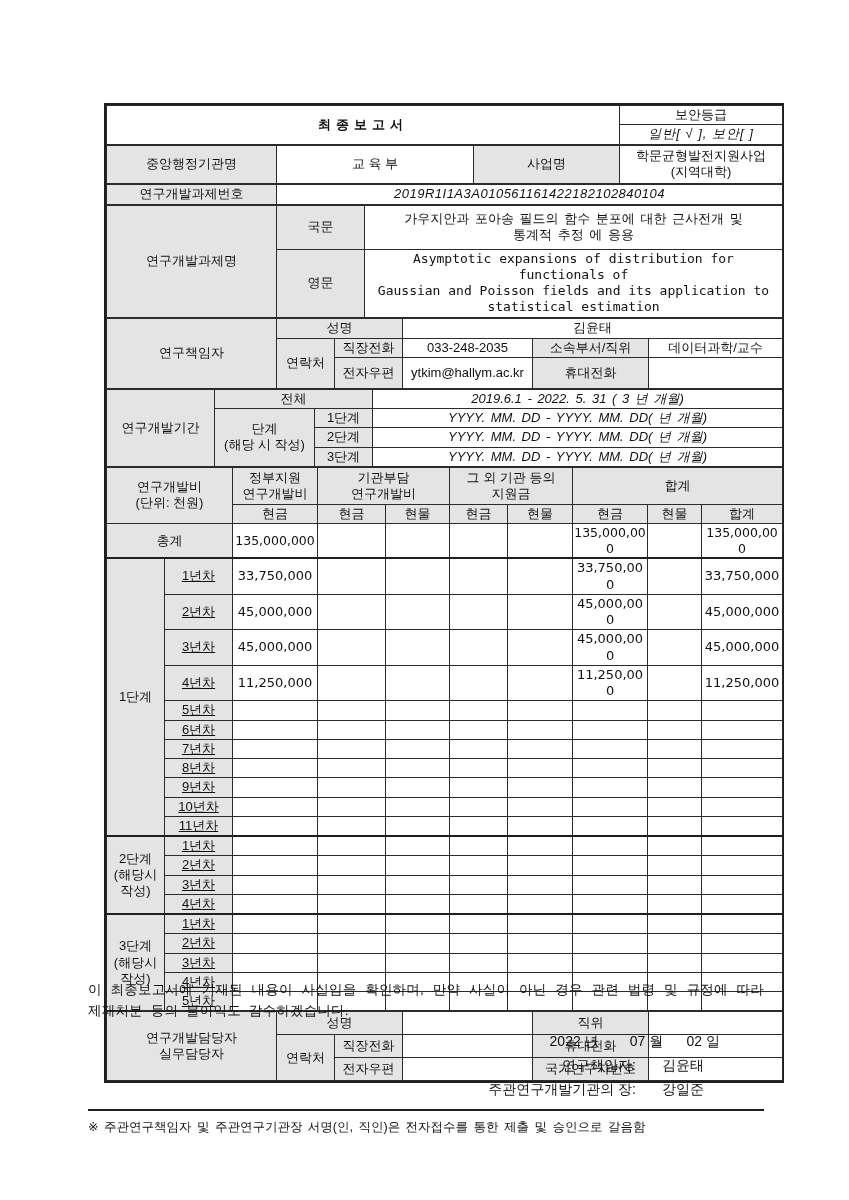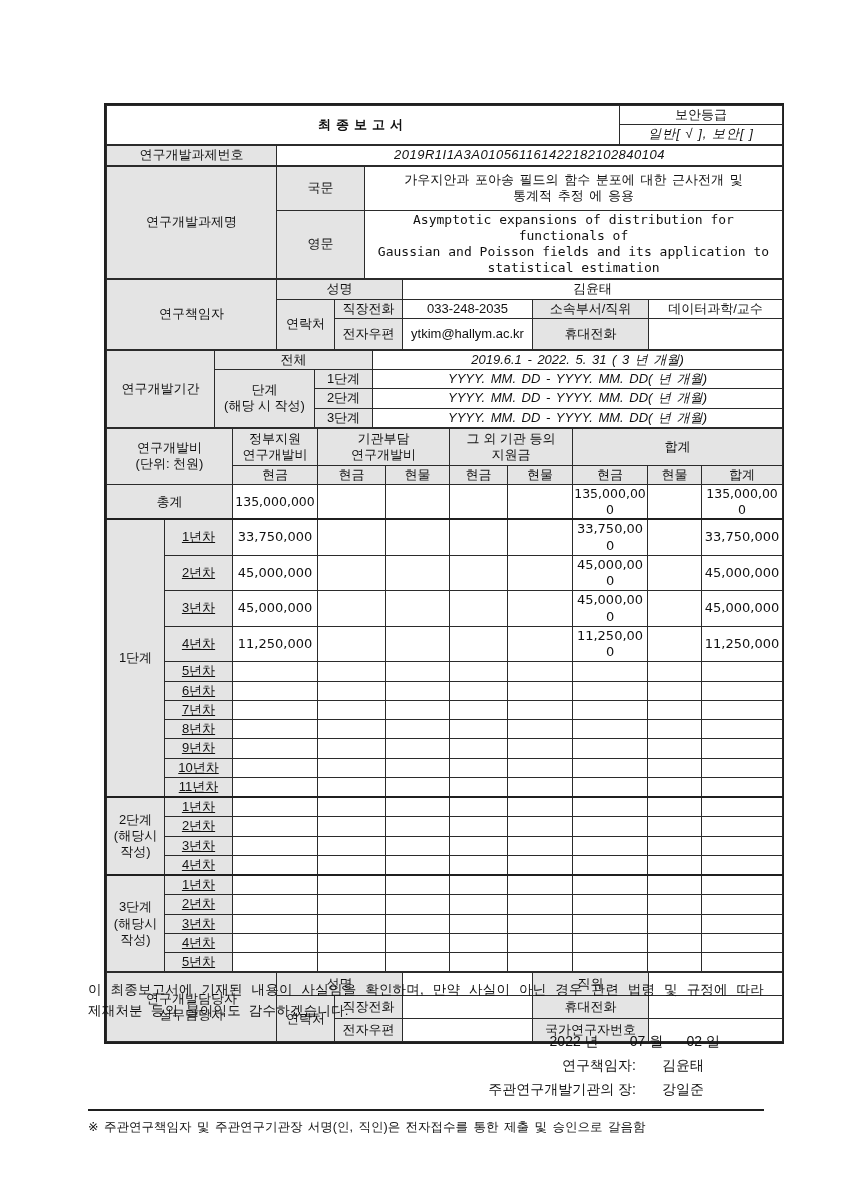--- a/index.html
+++ b/index.html
@@ -69,20 +69,37 @@
         <tr class="h19">
       <td rowspan="2" class="title-big">최종보고서</td>
       <td>보안등급</td>
     </tr>
     <tr class="h19">
       <td class="secv">일반[ √ ], 보안[   ]</td>
     </tr>
   </tbody>
     </table>
 
+  <table class="sec">
+    <colgroup>
+        <col style="width:170px">
+        <col style="width:197px">
+        <col style="width:146px">
+        <col style="width:163px">
+      </colgroup>
+    <tbody>
+        <tr class="h38">
+      <td class="g">중앙행정기관명</td>
+      <td>교 육 부</td>
+      <td class="g">사업명</td>
+      <td class="pre">학문균형발전지원사업
+(지역대학)</td>
+    </tr>
+  </tbody>
+    </table>
 
   <table class="sec">
     <colgroup>
         <col style="width:170px">
         <col style="width:506px">
       </colgroup>
     <tbody>
         <tr class="h20">
       <td class="g">연구개발과제번호</td>
       <td class="projno">2019R1I1A3A010561161422182102840104</td>

